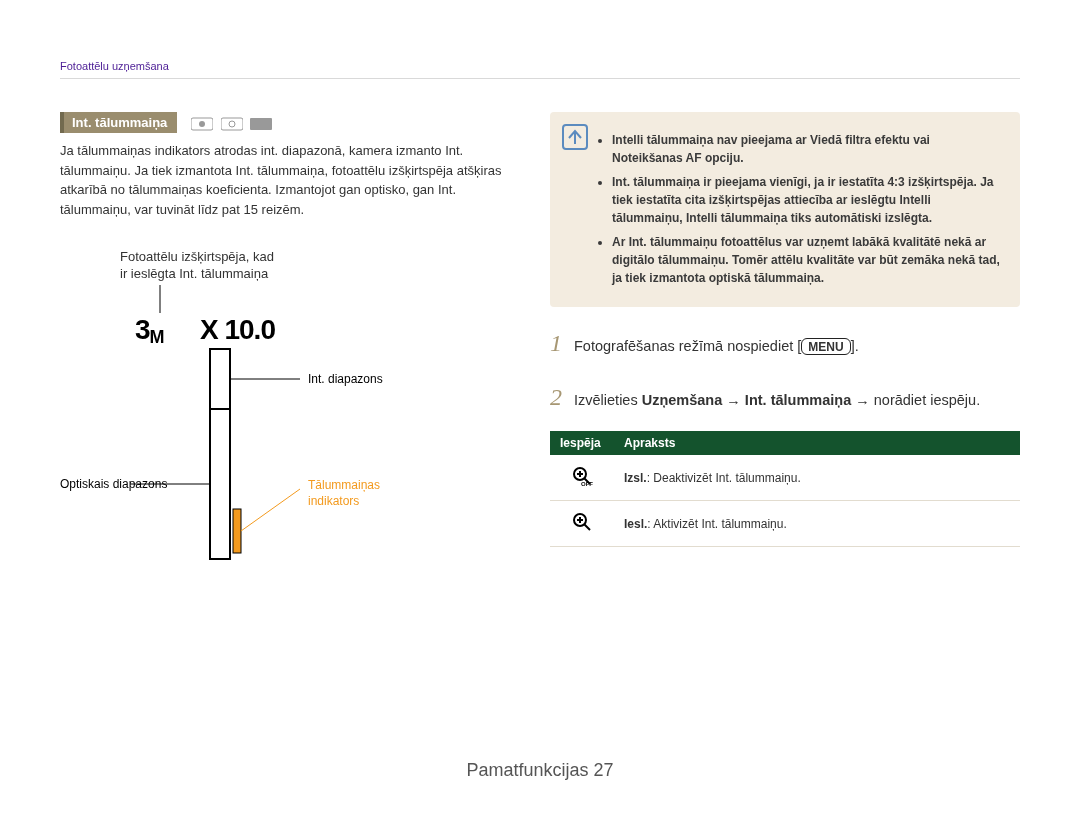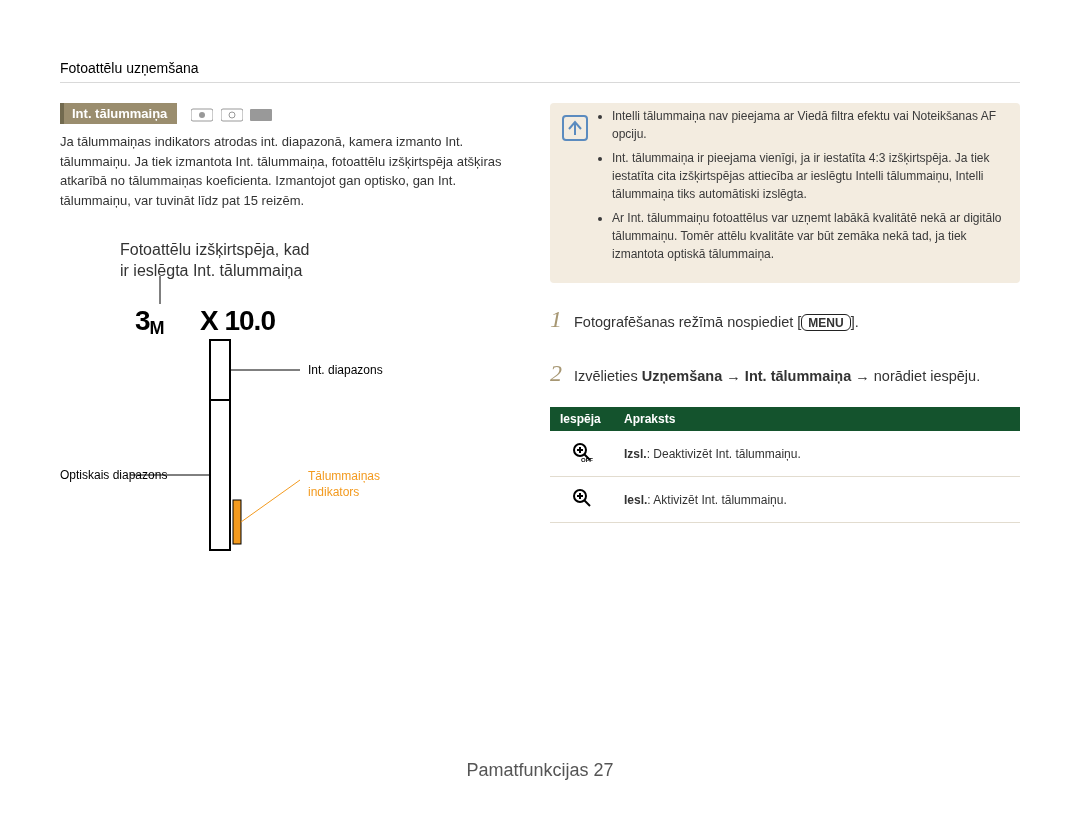--- a/index.html
+++ b/index.html
@@ -13,25 +13,25 @@
     font-size: 13px;
   }
   .page {
     position: relative;
     width: 1080px;
     height: 815px;
     box-sizing: border-box;
     padding: 60px 60px 40px 60px;
   }
   .breadcrumb {
-    color: #000000;
-    font-size: 14px;
+    color: #4c1d95;
+    font-size: 11px;
     border-bottom: 1px solid #d9d9d9;
     padding-bottom: 6px;
-    margin-bottom: 20px;
+    margin-bottom: 33px;
   }
   .columns {
     display: flex;
     gap: 20px;
   }
   .col {
     flex: 1;
     min-width: 0;
   }
 
@@ -60,38 +60,39 @@
   
   .diagram {
     margin-top: 30px;
     position: relative;
     width: 410px;
     height: 340px;
   }
   .photo-res-label {
     position: absolute;
     top: 0; left: 60px;
-    font-size: 16px;
+    font-size: 13px;
     line-height: 1.3;
   }
   .zoom-text {
     font-family: "Arial Black", Arial, sans-serif;
     font-weight: 900;
     letter-spacing: -1px;
   }
 
   
   .note-box {
     background: #f3ece0;
     border-radius: 4px;
-    padding: 4px 18px 14px 48px;
+    padding: 19px 18px 14px 48px;
     position: relative;
     font-size: 12px;
     line-height: 1.5;
     color: #3a3a3a;
+    font-weight: bold;
   }
   .note-icon {
     position: absolute;
     left: 12px;
     top: 12px;
     width: 22px;
     height: 22px;
     border: 2px solid #5b8bbf;
     border-radius: 4px;
   }

